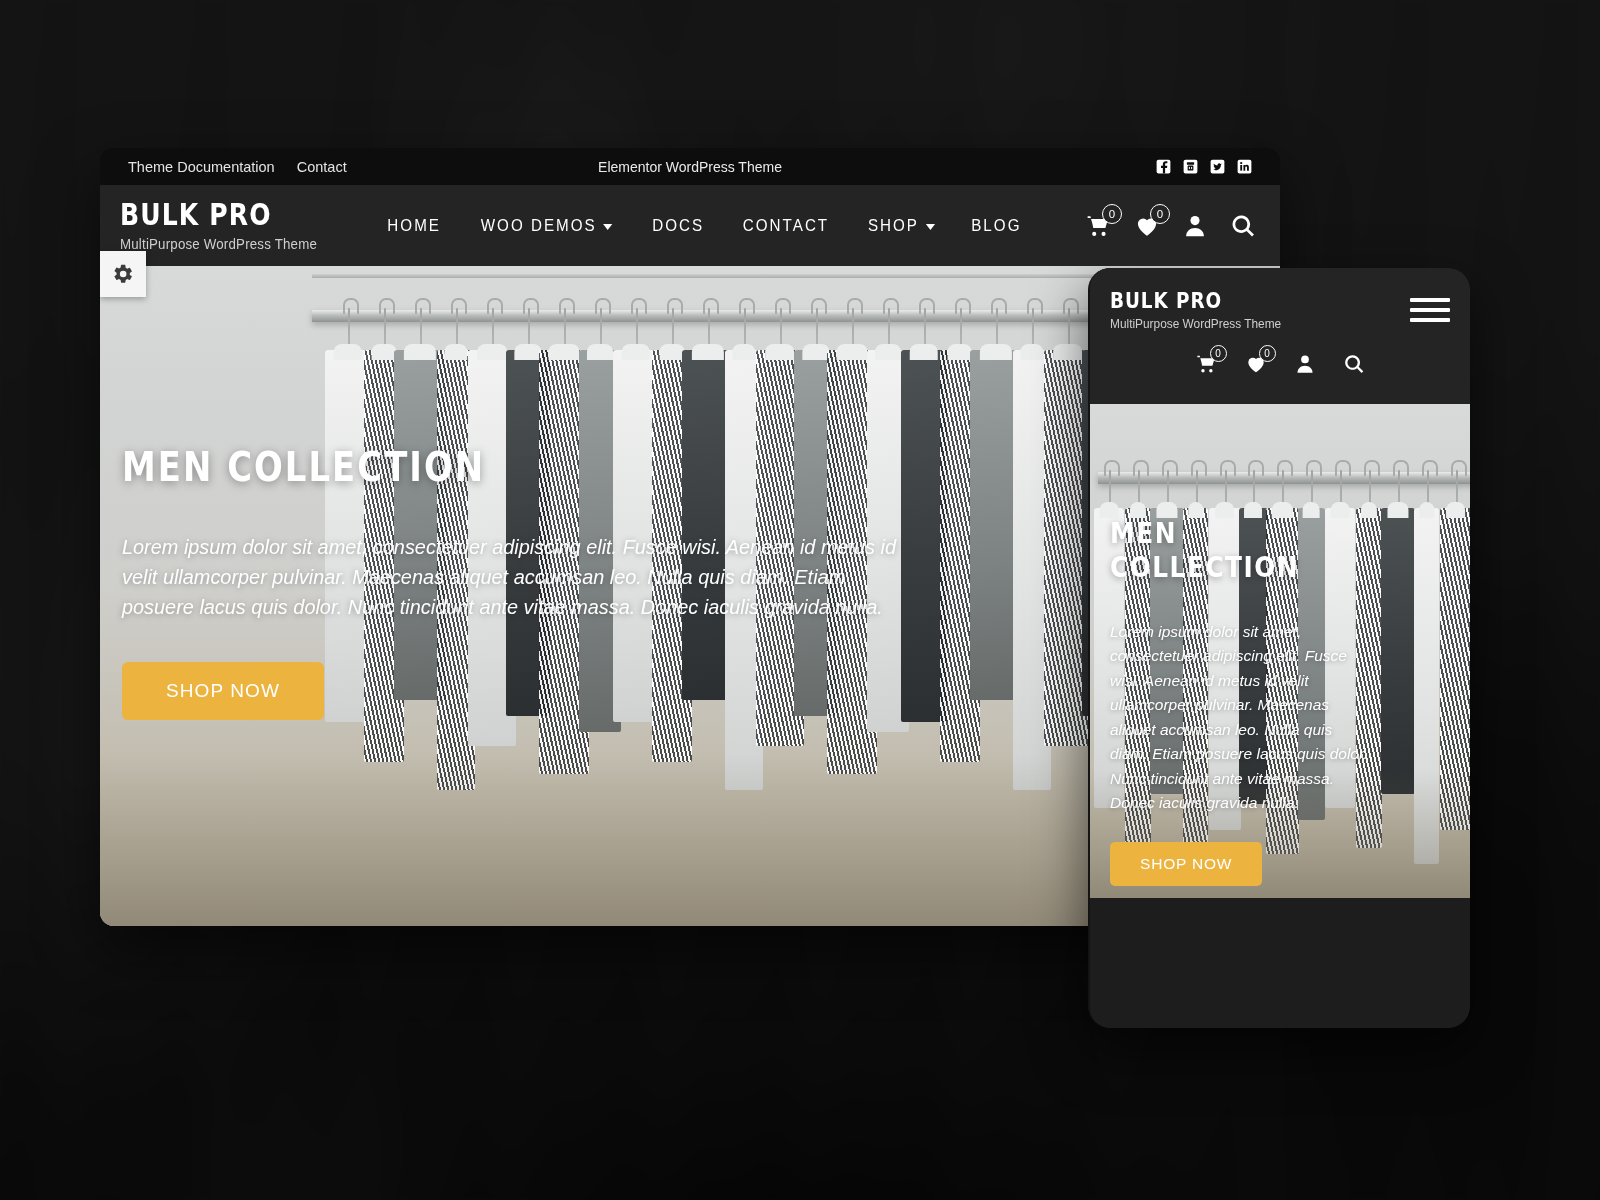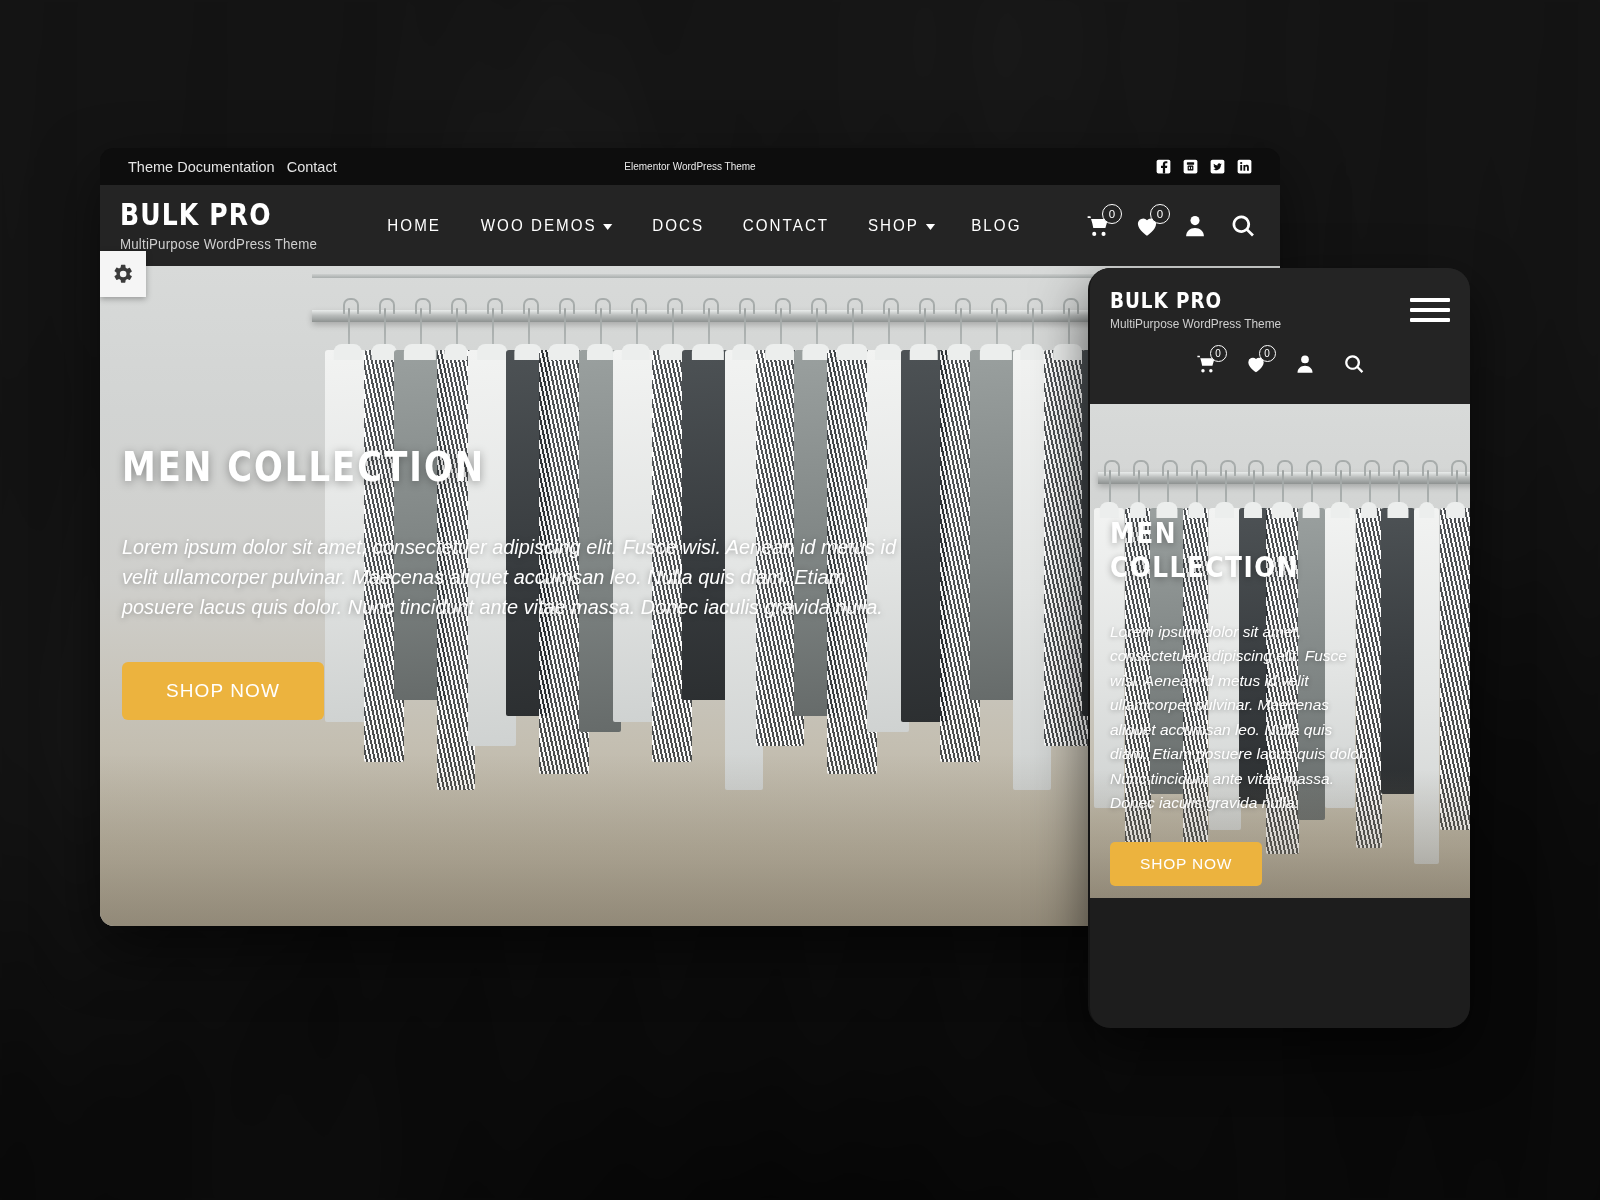--- a/index.html
+++ b/index.html
@@ -128,25 +128,25 @@
 
   .topbar {
     position:relative; z-index:5;
     height:37px;
     background:#0d0d0d;
     display:flex; align-items:center;
     padding:0 28px;
     color:#e6e6e6;
     font-size:14.5px;
   }
-  .topbar-left { display:flex; gap:12px;text-align:right; }
+  .topbar-left { display:flex; gap:22px;text-align:right; }
   .topbar-left a { color:#e4e4e4; text-decoration:none; }
   .topbar-center {
     position:absolute; left:0; right:0; text-align:center;
-    color:#eaeaea; font-size:10px; pointer-events:none;
+    color:#eaeaea; font-size:14px; pointer-events:none;
   }
   .topbar-right {
     margin-left:auto; display:flex; gap:12px; align-items:center;
     position:relative; z-index:2;
   }
   .soc {
     width:15px;height:15px;display:inline-flex;
     align-items:center;justify-content:center;
   }
   .soc svg { width:15px; height:15px; fill:#ffffff; }

